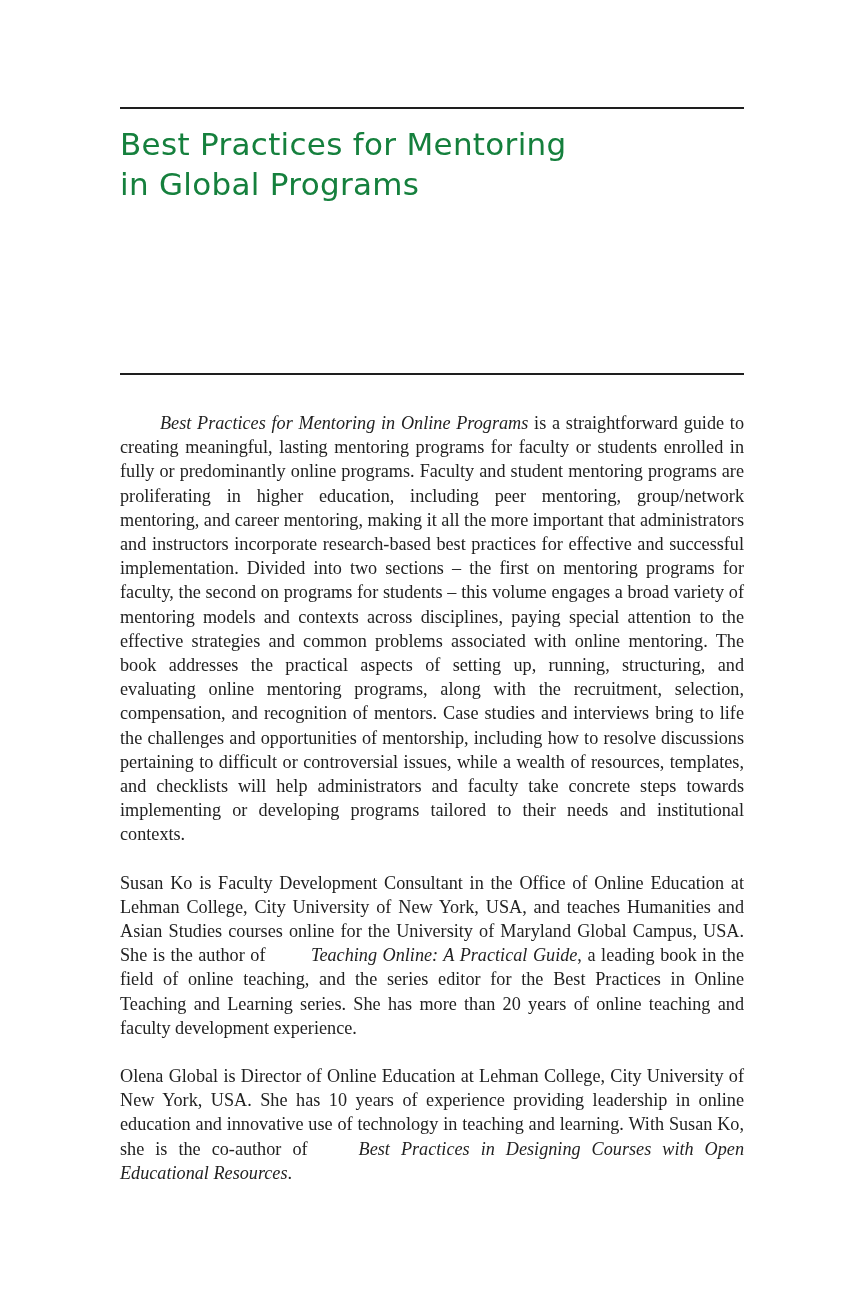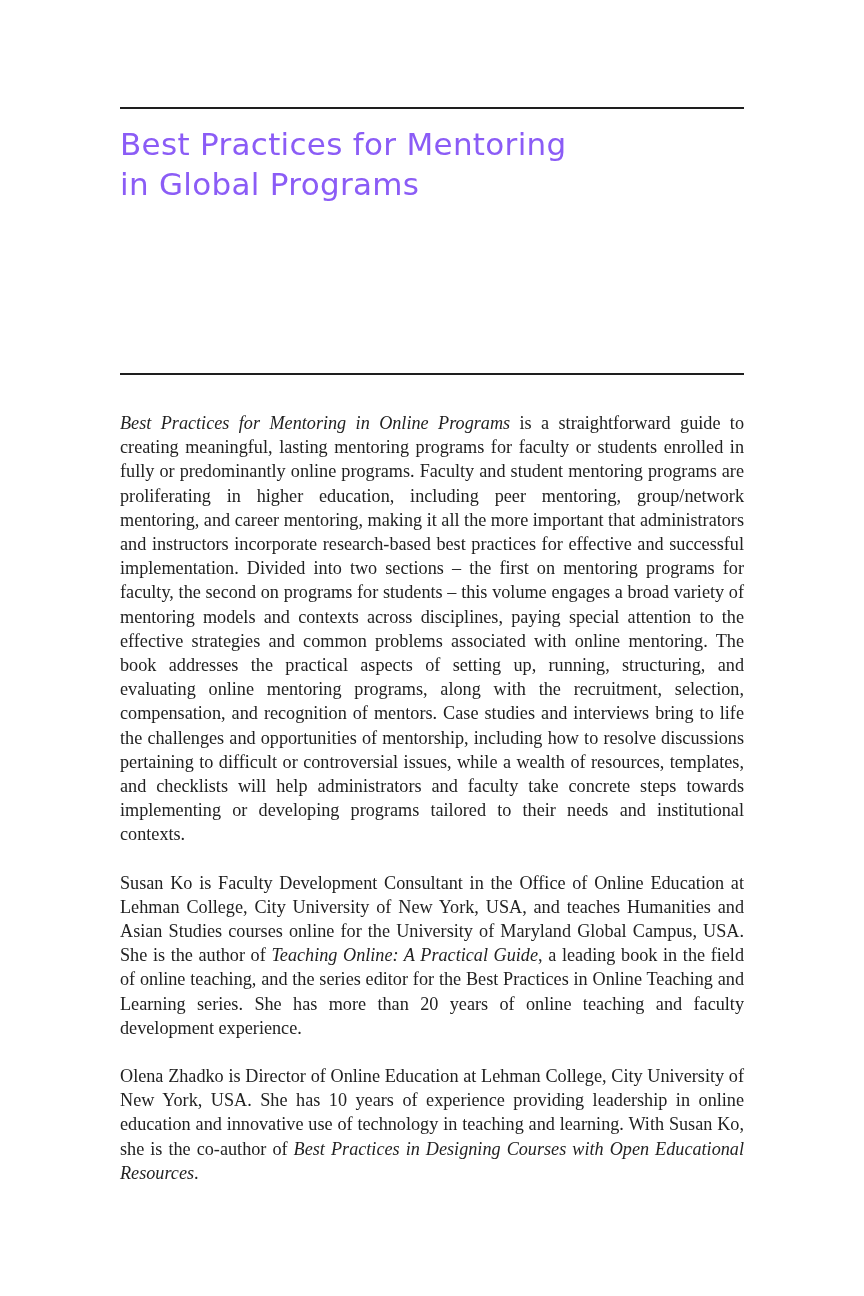--- a/index.html
+++ b/index.html
@@ -4,46 +4,46 @@
   <style>
     html, body { margin: 0; padding: 0; background: #ffffff; }
     body { width: 864px; height: 1296px; position: relative; overflow: hidden; }
     .page { position: absolute; left: 0; top: 0; width: 864px; height: 1296px; background: #fff; }
     .rule { position: absolute; left: 120px; width: 624px; height: 2px; background: #1e1e1e; }
     .rule-top { top: 107px; }
     .rule-bottom { top: 373px; }
     .title {
       position: absolute; left: 120px; top: 124px; width: 624px;
       font-family: "DejaVu Sans", sans-serif; font-weight: normal;
-      font-size: 31px; line-height: 40px; color: #8b5cf6; letter-spacing: 0.3px;
+      font-size: 31px; line-height: 40px; color: #15803d; letter-spacing: 0.3px;
       margin: 0;
     }
     .title span { display: block; }
     .body-text {
       position: absolute; left: 120px; top: 411px; width: 624px;
       font-family: "Liberation Serif", serif; font-size: 18.2px; line-height: 24.2px;
       color: #222; text-align: justify; hyphens: manual;
     }
     .body-text p { margin: 0 0 24px 0; }
-    .body-text i { font-style: italic; }
+    .body-text i { font-style: italic; margin-left: 40px; }
     .body-text b { font-weight: normal; }
   </style>
 </head>
 <body>
 
 <div class="page">
   <div class="rule rule-top"></div>
 
   <h1 class="title">
     <span>Best Practices for Mentoring</span>
     <span>in Global Programs</span>
   </h1>
 
   <div class="rule rule-bottom"></div>
 
   <div class="body-text">
     <p><i>Best Practices for Mentoring in Online Programs</i><span> is a straightforward guide to creating meaningful, lasting mentoring programs for faculty or students enrolled in fully or predominantly online programs. Faculty and student mentoring programs are proliferating in higher education, including peer mentoring, group/network mentoring, and career mentoring, making it all the more important that administrators and instructors incorporate research-based best practices for effective and successful implementation. Divided into two sections – the first on mentoring programs for faculty, the second on programs for students – this volume engages a broad variety of mentoring models and contexts across disciplines, paying special attention to the effective strategies and common problems associated with online mentoring. The book addresses the practical aspects of setting up, running, structuring, and evaluating online mentoring programs, along with the recruitment, selection, compensation, and recognition of mentors. Case studies and interviews bring to life the challenges and opportunities of mentorship, including how to resolve discussions pertaining to difficult or controversial issues, while a wealth of resources, templates, and checklists will help administrators and faculty take concrete steps towards implementing or developing programs tailored to their needs and institutional contexts.</span></p>
 
     <p><b>Susan Ko</b><span> is Faculty Development Consultant in the Office of Online Education at Lehman College, City University of New York, USA, and teaches Humanities and Asian Studies courses online for the University of Maryland Global Campus, USA. She is the author of </span><i>Teaching Online: A Practical Guide</i><span>, a leading book in the field of online teaching, and the series editor for the Best Practices in Online Teaching and Learning series. She has more than 20 years of online teaching and faculty development experience.</span></p>
 
-    <p><b>Olena Zhadko</b><span> is Director of Online Education at Lehman College, City University of New York, USA. She has 10 years of experience providing leadership in online education and innovative use of technology in teaching and learning. With Susan Ko, she is the co-author of </span><i>Best Practices in Designing Courses with Open Educational Resources</i><span>.</span></p>
+    <p><b>Olena Global</b><span> is Director of Online Education at Lehman College, City University of New York, USA. She has 10 years of experience providing leadership in online education and innovative use of technology in teaching and learning. With Susan Ko, she is the co-author of </span><i>Best Practices in Designing Courses with Open Educational Resources</i><span>.</span></p>
   </div>
 </div>
 
 </body></html>

